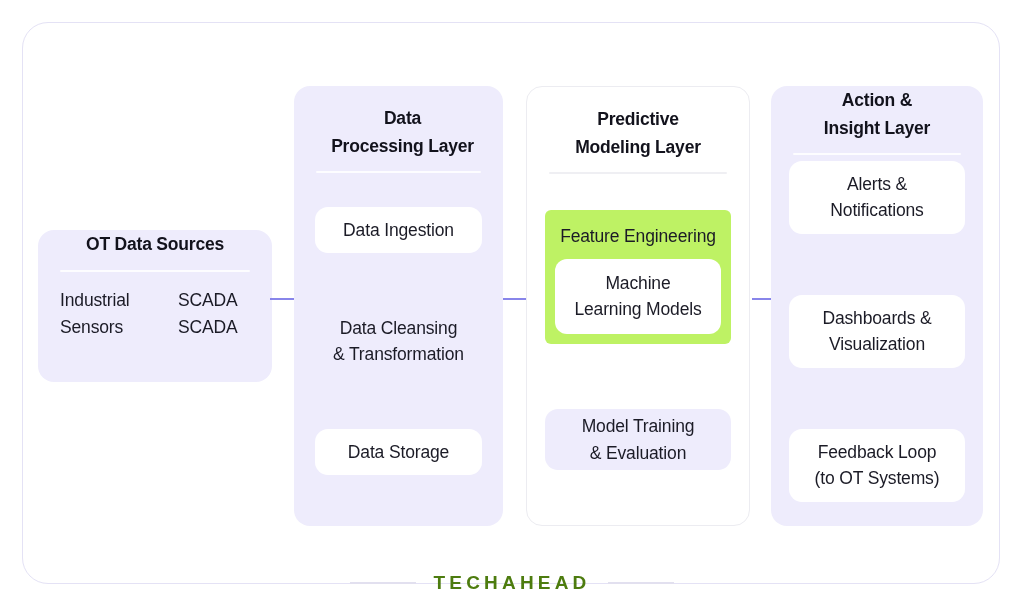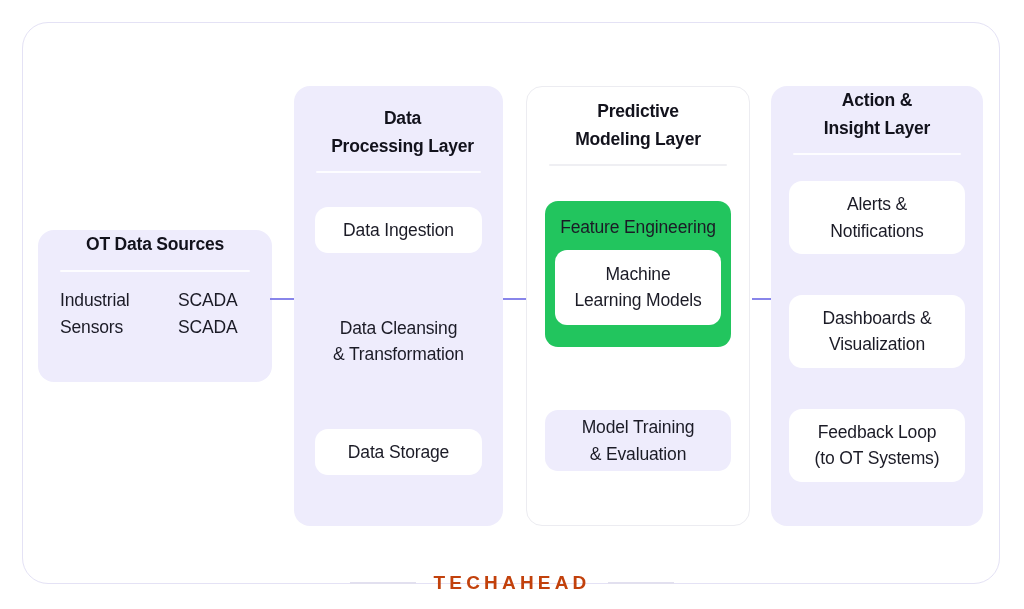--- a/index.html
+++ b/index.html
@@ -125,26 +125,26 @@
     left: 294px; top: 86px; width: 209px; height: 440px;
   }
   #panel-proc .panel-title { margin-top: 18px; margin-left: 8px; }
   #panel-proc .panel-body { padding: 8px 21px 24px 21px; }
   #panel-proc .card { min-height: 46px; padding: 8px 6px; }
 
   
   #panel-model {
     left: 526px; top: 86px; width: 224px; height: 440px;
   }
-  #panel-model .panel-title { margin-top: 10px; }
+  #panel-model .panel-title { margin-top: 18px; }
   #panel-model .panel-body { padding: 4px 18px 22px 18px; justify-content: space-around;}
   .fe-wrap {
-    background: #22c55e;
-    border-radius: 13px;
-    padding: 10px 10px 22px 10px;
+    background: #bef264;
+    border-radius: 6px;
+    padding: 10px 10px 10px 10px;
   }
   .fe-label {
     text-align: center;
     font-size: 17.5px;
     line-height: 1.5;
     color: #1b1b26;
     letter-spacing: -0.15px;
     padding: 3px 0 9px 0;
   }
   .fe-inner {
@@ -158,21 +158,21 @@
     letter-spacing: -0.15px;
     white-space: pre-line;
   }
   #panel-model .card.lav { min-height: 44px; padding: 4px 8px; }
 
   
   #panel-action {
     left: 771px; top: 86px; width: 212px; height: 440px;
   }
   #panel-action .panel-title { }
-  #panel-action .panel-body { padding: 6px 18px 24px 18px; }
+  #panel-action .panel-body { padding: 6px 18px 24px 18px; justify-content: space-between; }
   #panel-action .card { min-height: 56px; padding: 10px 6px; }
 
   
   .arrow {
     position: absolute;
     width: 34px;
     height: 16px;
     top: 291px;
   }
   .arrow svg { display: block; }
@@ -193,21 +193,21 @@
   }
   .foot-rule {
     height: 1.4px;
     width: 66px;
     background: #e2e0ef;
   }
   .foot-mark {
     font-size: 19px;
     font-weight: 700;
     letter-spacing: 4.2px;
-    color: #c2410c;
+    color: #4d7c0f;
   }
 </style>
 </head>
 <body>
 
 <div class="canvas">
 
   <div class="frame"></div>
 
   <div class="panel lav" id="panel-ot">

